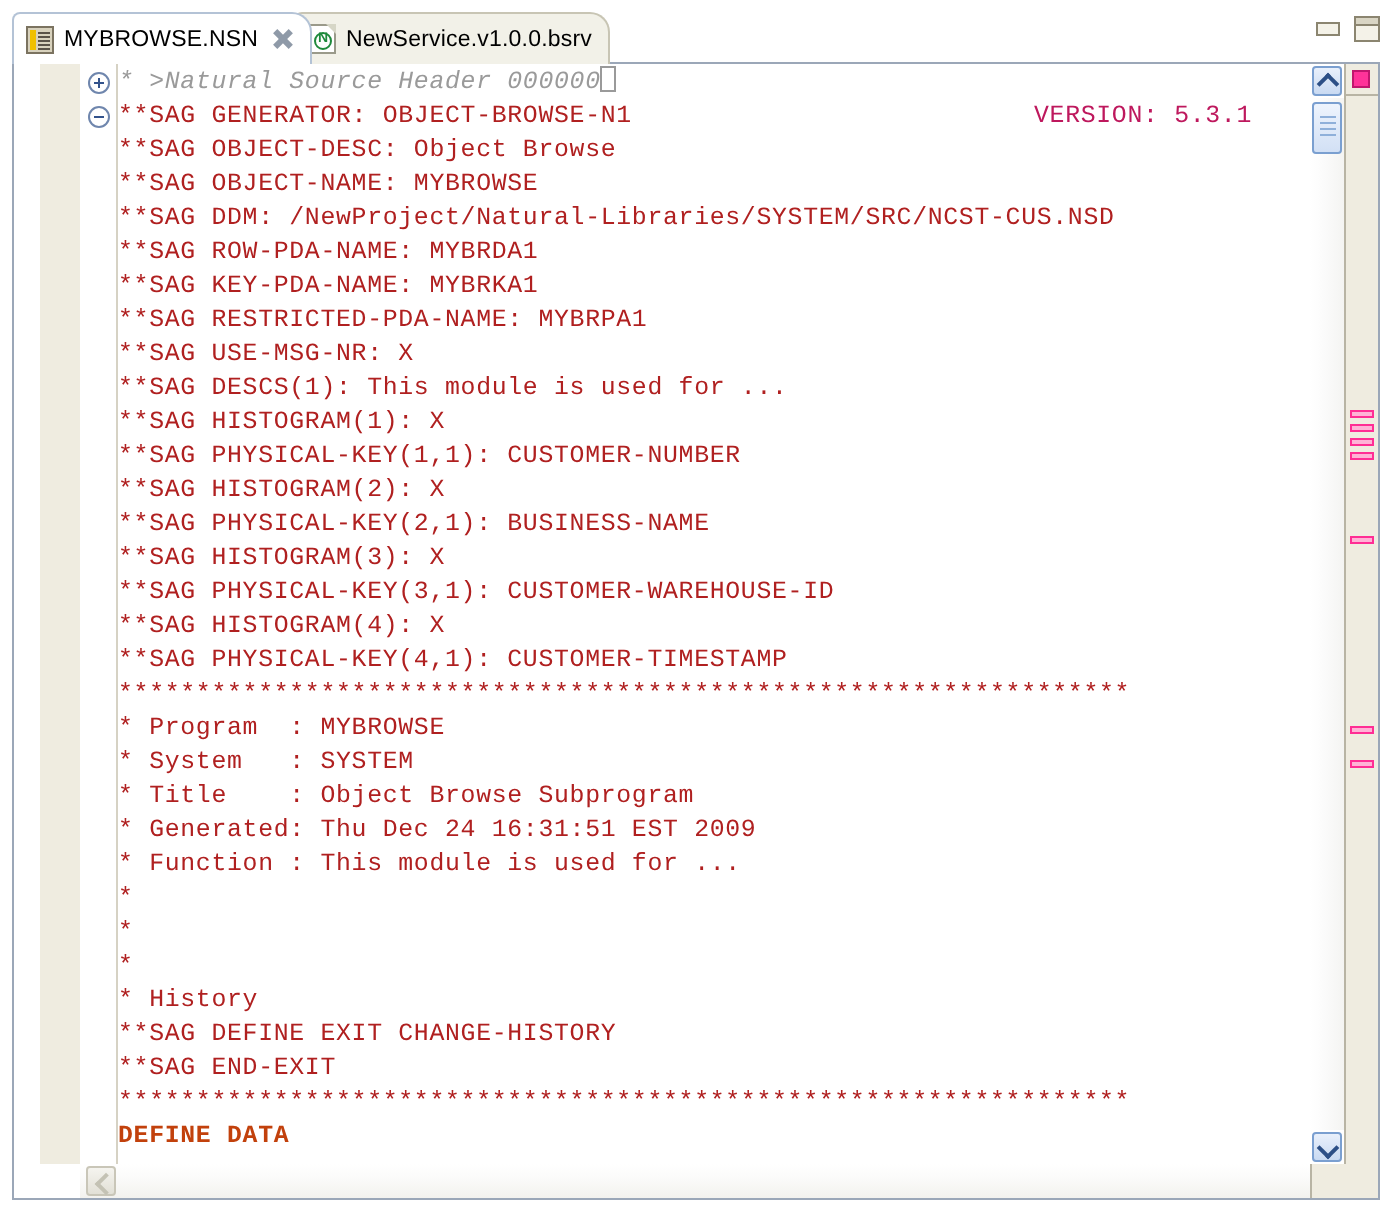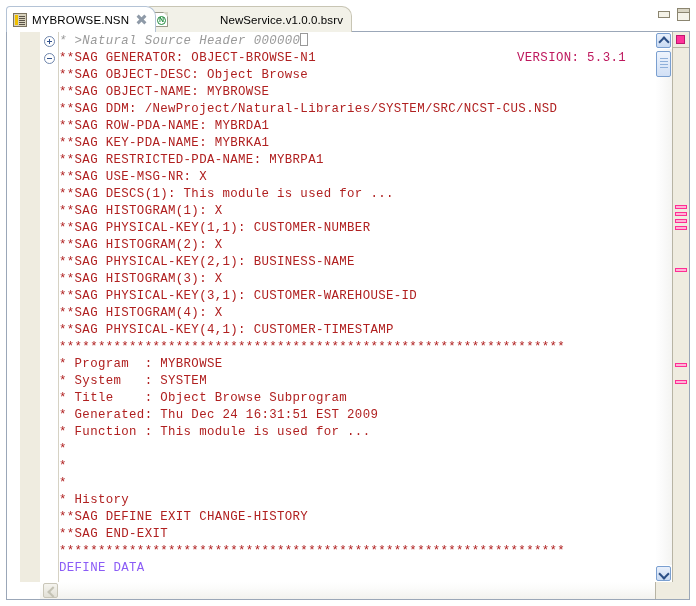--- a/index.html
+++ b/index.html
@@ -55,21 +55,20 @@
     border: 1px solid #b4c3d6;
     border-bottom: none;
     z-index: 3;
   }
   .tab.inactive {
     left: 147px;
     background: #f2f1e8;
     border: 1px solid #c8c5b4;
     border-bottom: none;
     z-index: 2;
-    gap: 47px;
   }
   .tab .tab-label { margin-left: 5px; letter-spacing: 0.1px; }
   .tab .tab-close {
     margin-left: 7px;
     width: 11px; height: 11px;
     position: relative;
     flex: 0 0 auto;
   }
   .tab .tab-close:before, .tab .tab-close:after {
     content: "";
@@ -236,22 +235,22 @@
   .code-line {
     height: 17px;
     position: relative;
     color: #b02020;
   }
   .code-line.header-comment {
     color: #9a9a9a;
     font-style: italic;
   }
   .code-line.keyword-line {
-    color: #8b5cf6;
-    font-weight: normal;
+    color: #c2410c;
+    font-weight: bold;
   }
   .code-line .ver {
     position: absolute;
     left: 458px;
     top: 0;
     color: #be185d;
   }
   .caret-box {
     display: inline-block;
     width: 8px;

